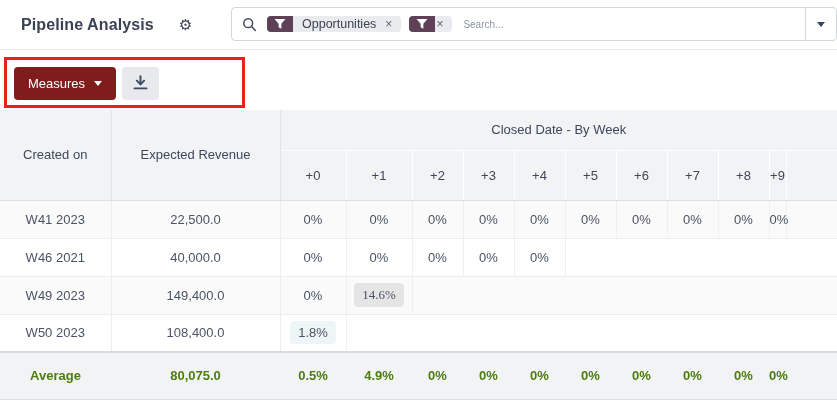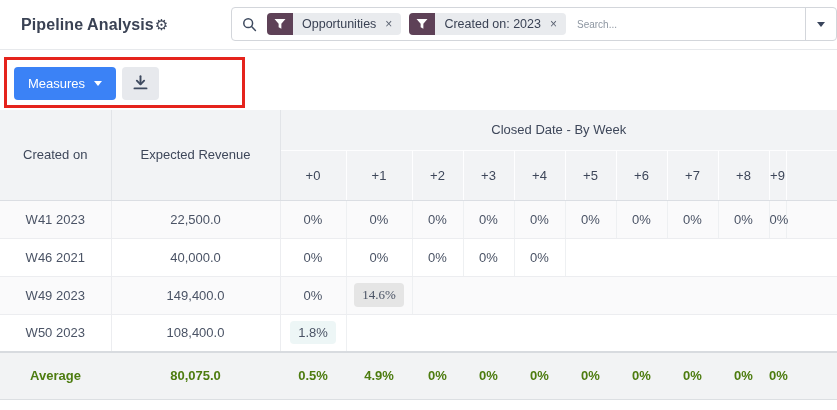--- a/index.html
+++ b/index.html
@@ -14,39 +14,39 @@
 
   
   .topbar {
     height: 50px;
     border-bottom: 1px solid #e7e9ec;
     display: flex;
     align-items: center;
     position: relative;
     background: #fff;
   }
-  .title-wrap { display: flex; align-items: center; gap: 1px; margin-left: 21px; }
+  .title-wrap { display: flex; align-items: center; gap: 25px; margin-left: 21px; }
   .page-title { font-size: 16px; font-weight: 600; color: #3a4254; letter-spacing: .1px; }
   .gear { font-size: 15px; color: #3a4254; line-height: 1; cursor: pointer; }
 
   .searchbar {
     position: absolute;
     left: 231px; top: 7px;
     width: 606px; height: 34px;
     border: 1px solid #d3d6db;
     border-radius: 4px;
     background: #fff;
     display: flex;
     align-items: center;
     padding-left: 10px;
   }
   .search-icon { flex: 0 0 auto; display: flex; margin-right: 2px; }
   .facet {
     display: flex; align-items: center;
-    height: 22px; margin-left: 8px;
+    height: 16px; margin-left: 8px;
     border-radius: 4px; overflow: hidden;
     background: #e9ebee;
     font-size: 12.5px; white-space: nowrap;
   }
   .facet-icon {
     width: 26px; height: 25px;
     background: #5e4157;
     display: flex; align-items: center; justify-content: center;
   }
   .facet-label { padding: 0 8px 0 9px; color: #3a4254; }
@@ -67,21 +67,21 @@
   }
 
   
   .toolbar { height: 60px; position: relative; background: #fff; }
   .toolbar-buttons { display: flex; align-items: center; padding: 17px 0 0 14px; }
   .btn {
     height: 33px; border: none; border-radius: 4px;
     font-family: "Liberation Sans", sans-serif;
     font-size: 13px; display: inline-flex; align-items: center; cursor: pointer;
   }
-  .btn-measures { background: #3b82f6; color: #ffffff; padding: 0 14px; gap: 9px; margin-right: 6px; }
+  .btn-measures { background: #7f1d1d; color: #ffffff; padding: 0 14px; gap: 9px; margin-right: 6px; }
   .btn-week { background: #e7e9ed; color: #39455c; padding: 0 12px; gap: 8px; margin-right: 12px; }
   .btn-download { background: #e7e9ed; color: #39455c; width: 37px; justify-content: center; }
 
   .annotation-box {
     position: absolute;
     left: 4px; top: 57px;
     width: 241px; height: 51px;
     border: 3px solid #e5231c;
     pointer-events: none;
     z-index: 10;
@@ -135,21 +135,20 @@
       <span class="facet-label">Opportunities</span>
       <span class="facet-remove">×</span>
     </div>
 
     <div class="facet">
       <span class="facet-icon">
         <svg width="12" height="12" viewBox="0 0 14 14">
           <path d="M0.6 1.2h12.8L8.6 6.6v6L5.4 10.8V6.6z" fill="#ffffff"></path>
         </svg>
       </span>
-      <span class="facet-label">Created on: 2023</span>
       <span class="facet-remove">×</span>
     </div>
 
     <span class="search-placeholder">Search...</span>
 
     <span class="search-toggle">
       <span class="caret"></span>
     </span>
   </div>
 </header>

